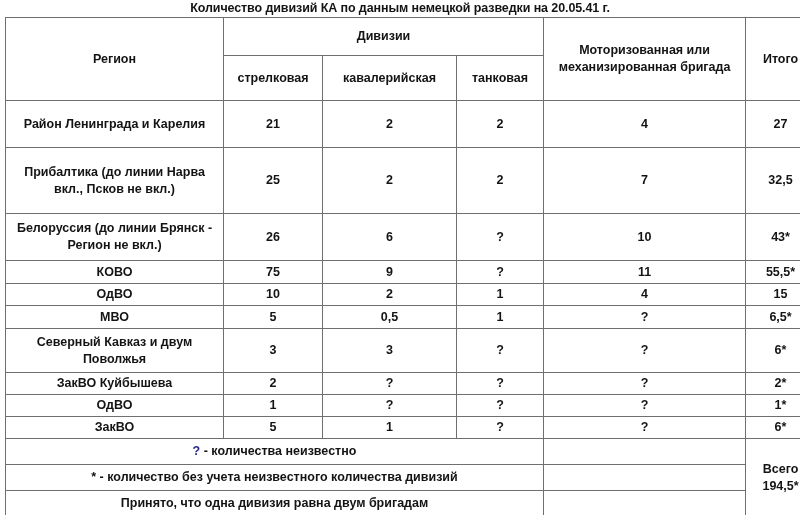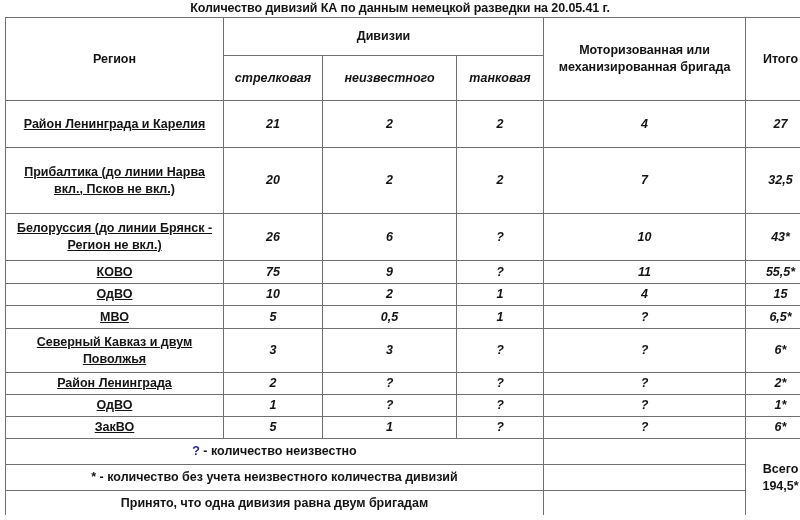--- a/index.html
+++ b/index.html
@@ -72,34 +72,32 @@
   .thick-b { border-bottom-width: 2px; border-bottom-color: #5a5a5a; }
 
   
   th.hd {
     font-size: 12.5px;
     font-weight: bold;
   }
   th.hd-sub {
     font-size: 12px;
     font-weight: bold;
-    font-style: italic;
   }
   th.hd-region { font-size: 12.5px; }
 
   
   td.region {
     text-align: center;
     font-size: 12.5px;
     padding: 1px 4px;
-    text-decoration: underline;
-  }
-
-  
-  td.num { font-size: 12.5px; font-style: italic; }
+  }
+
+  
+  td.num { font-size: 12.5px; }
   .unknown { color: #26268c; font-weight: bold; }
 
   
   td.note {
     text-align: left;
     font-size: 12.5px;
     font-weight: bold;
     padding: 1px 2px 1px 3px;
     border-left: 1px solid #6f6f6f;
     border-right: none;
@@ -146,39 +144,39 @@
 
       <thead>
         <tr>
           <th class="hd hd-region" rowspan="2" style="height:83px;">Регион</th>
           <th class="hd" colspan="3" style="height:38px;">Дивизии</th>
           <th class="hd" rowspan="2">Моторизованная или механизированная бригада</th>
           <th class="hd" rowspan="2">Итого</th>
         </tr>
         <tr>
           <th class="hd-sub thick-b" style="height:45px;">стрелковая</th>
-          <th class="hd-sub thick-b">неизвестного</th>
+          <th class="hd-sub thick-b">кавалерийская</th>
           <th class="hd-sub thick-b">танковая</th>
         </tr>
       </thead>
 
       <tbody>
 
         <tr style="height:47px;">
           <td class="region thick-b">Район Ленинграда и Карелия</td>
           <td class="num thick-b">21</td>
           <td class="num thick-b">2</td>
           <td class="num thick-b">2</td>
           <td class="num thick-b">4</td>
           <td class="num thick-b">27</td>
         </tr>
 
         <tr style="height:66px;">
           <td class="region">Прибалтика (до линии Нарва вкл., Псков не вкл.)</td>
-          <td class="num">20</td>
+          <td class="num">25</td>
           <td class="num">2</td>
           <td class="num">2</td>
           <td class="num">7</td>
           <td class="num">32,5</td>
         </tr>
 
         <tr style="height:47px;">
           <td class="region">Белоруссия (до линии Брянск - Регион не вкл.)</td>
           <td class="num">26</td>
           <td class="num">6</td>
@@ -217,21 +215,21 @@
         <tr style="height:44px;">
           <td class="region">Северный Кавказ и двум Поволжья</td>
           <td class="num">3</td>
           <td class="num">3</td>
           <td class="num unknown">?</td>
           <td class="num unknown">?</td>
           <td class="num">6*</td>
         </tr>
 
         <tr style="height:22px;">
-          <td class="region">Район Ленинграда</td>
+          <td class="region">ЗакВО Куйбышева</td>
           <td class="num">2</td>
           <td class="num unknown">?</td>
           <td class="num unknown">?</td>
           <td class="num unknown">?</td>
           <td class="num">2*</td>
         </tr>
 
         <tr style="height:22px;">
           <td class="region">ОдВО</td>
           <td class="num">1</td>
@@ -244,21 +242,21 @@
         <tr style="height:22px;">
           <td class="region">ЗакВО</td>
           <td class="num">5</td>
           <td class="num">1</td>
           <td class="num unknown">?</td>
           <td class="num unknown">?</td>
           <td class="num">6*</td>
         </tr>
 
         <tr style="height:26px;">
-          <td class="note note-first" colspan="4"><span class="qmark">?</span><span> - количество неизвестно</span></td>
+          <td class="note note-first" colspan="4"><span class="qmark">?</span><span> - количества неизвестно</span></td>
           <td class="blank-cell"></td>
           <td class="total-cell" rowspan="3">
             <div>Всего</div>
             <div>194,5*</div>
           </td>
         </tr>
         <tr style="height:26px;">
           <td class="note" colspan="4">* - количество без учета неизвестного количества дивизий</td>
           <td class="blank-cell"></td>
         </tr>

